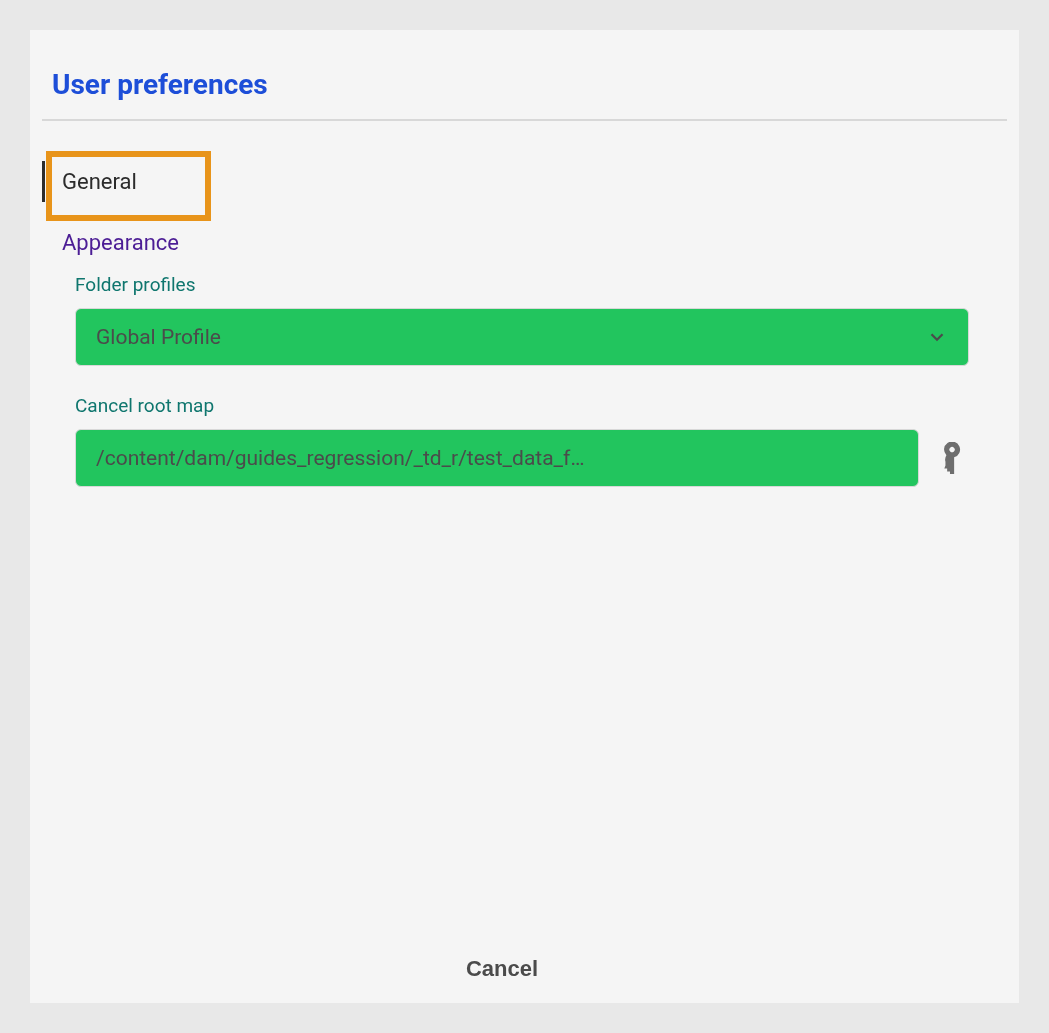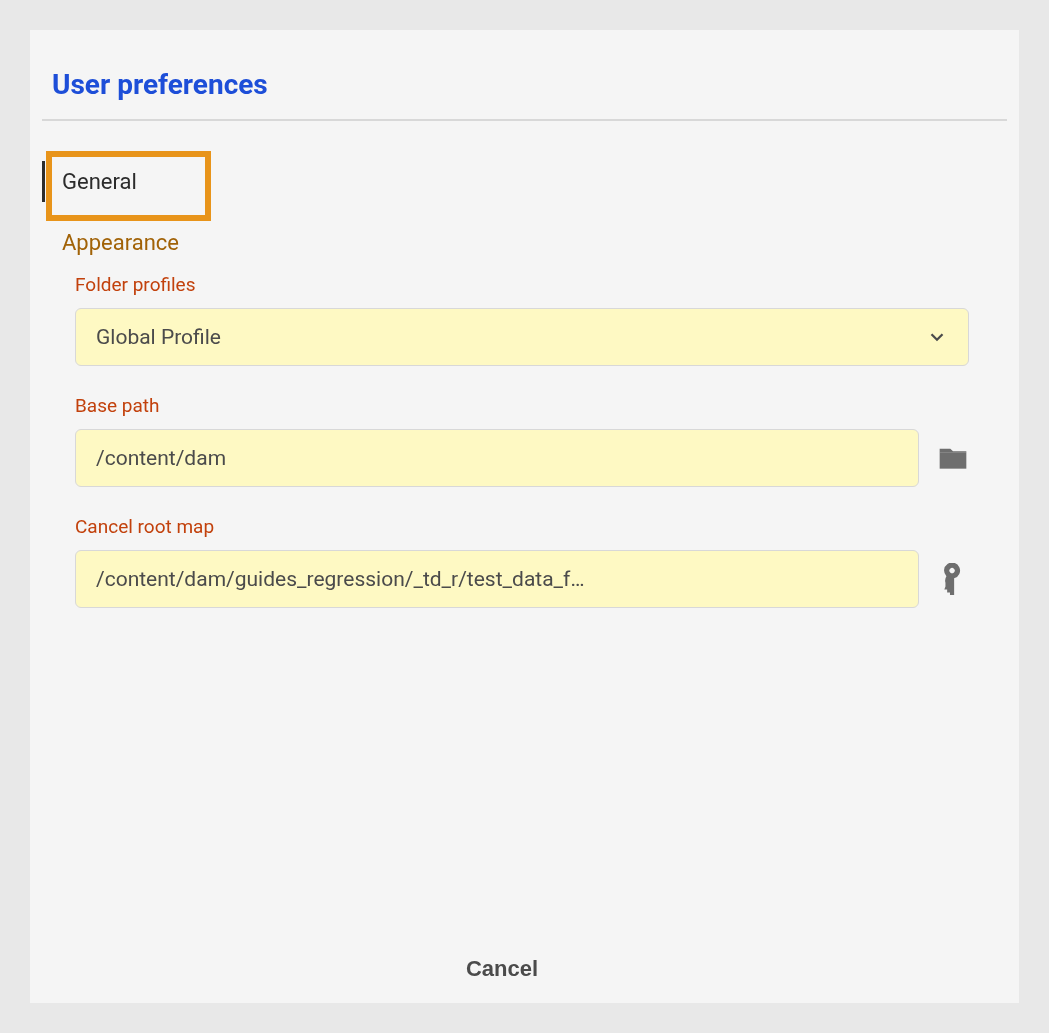--- a/index.html
+++ b/index.html
@@ -39,21 +39,21 @@
     }
     .sidebar {
       width: 240px;
       flex-shrink: 0;
       padding-left: 12px;
     }
     .sidebar-item {
       position: relative;
       padding: 18px 20px;
       font-size: 22px;
-      color: #a16207;
+      color: #4c1d95;
       cursor: pointer;
     }
     .sidebar-item.active {
       color: #2c2c2c;
     }
     .sidebar-item.active::before {
       content: "";
       position: absolute;
       left: 0;
       top: 10px;
@@ -72,32 +72,32 @@
     }
     .content {
       flex: 1;
       padding: 0 50px 0 45px;
     }
     .field-group {
       margin-bottom: 28px;
     }
     .field-label {
       font-size: 19px;
-      color: #c2410c;
+      color: #0f766e;
       margin-bottom: 12px;
       display: block;
     }
     .field-row {
       display: flex;
       align-items: center;
       gap: 18px;
     }
     .select-box, .text-input {
       flex: 1;
-      background: #fef9c3;
+      background: #22c55e;
       border: 1px solid #d8d8d8;
       border-radius: 6px;
       padding: 16px 20px;
       font-size: 21px;
       color: #4b4b4b;
       display: flex;
       align-items: center;
       justify-content: space-between;
       cursor: pointer;
     }
@@ -175,33 +175,20 @@
         <div class="field-row">
           <div class="select-box">
             <span>Global Profile</span>
             <svg class="chevron-icon" viewBox="0 0 24 24" fill="none" stroke="#4b4b4b" stroke-width="2.5">
               <polyline points="6 9 12 15 18 9"></polyline>
             </svg>
           </div>
         </div>
       </div>
 
-      <div class="field-group">
-        <label class="field-label">Base path</label>
-        <div class="field-row">
-          <div class="text-input">
-            <span>/content/dam</span>
-          </div>
-          <svg class="field-icon" viewBox="0 0 24 24" fill="#6e6e6e">
-            <path d="M10 4H2v16h20V6H12l-2-2z" opacity="0"></path>
-            <path d="M2 8h20v12H2z"></path>
-            <path d="M2 5h8l2 2h10v1H2z"></path>
-          </svg>
-        </div>
-      </div>
 
       <div class="field-group">
         <label class="field-label">Cancel root map</label>
         <div class="field-row">
           <div class="text-input">
             <span>/content/dam/guides_regression/_td_r/test_data_f…</span>
           </div>
           <svg class="field-icon" viewBox="0 0 24 24" fill="#6e6e6e">
             <path d="M7 14a6 6 0 1 1 5.2-3l9 9-2.2 2.2-1.5-1.5-1.5 1.5-1.5-1.5-1.5 1.5L12 20l-2-2A6 6 0 0 1 7 14zm0-8a2 2 0 1 0 0 4 2 2 0 0 0 0-4z" transform="rotate(45 12 12)"></path>
           </svg>

